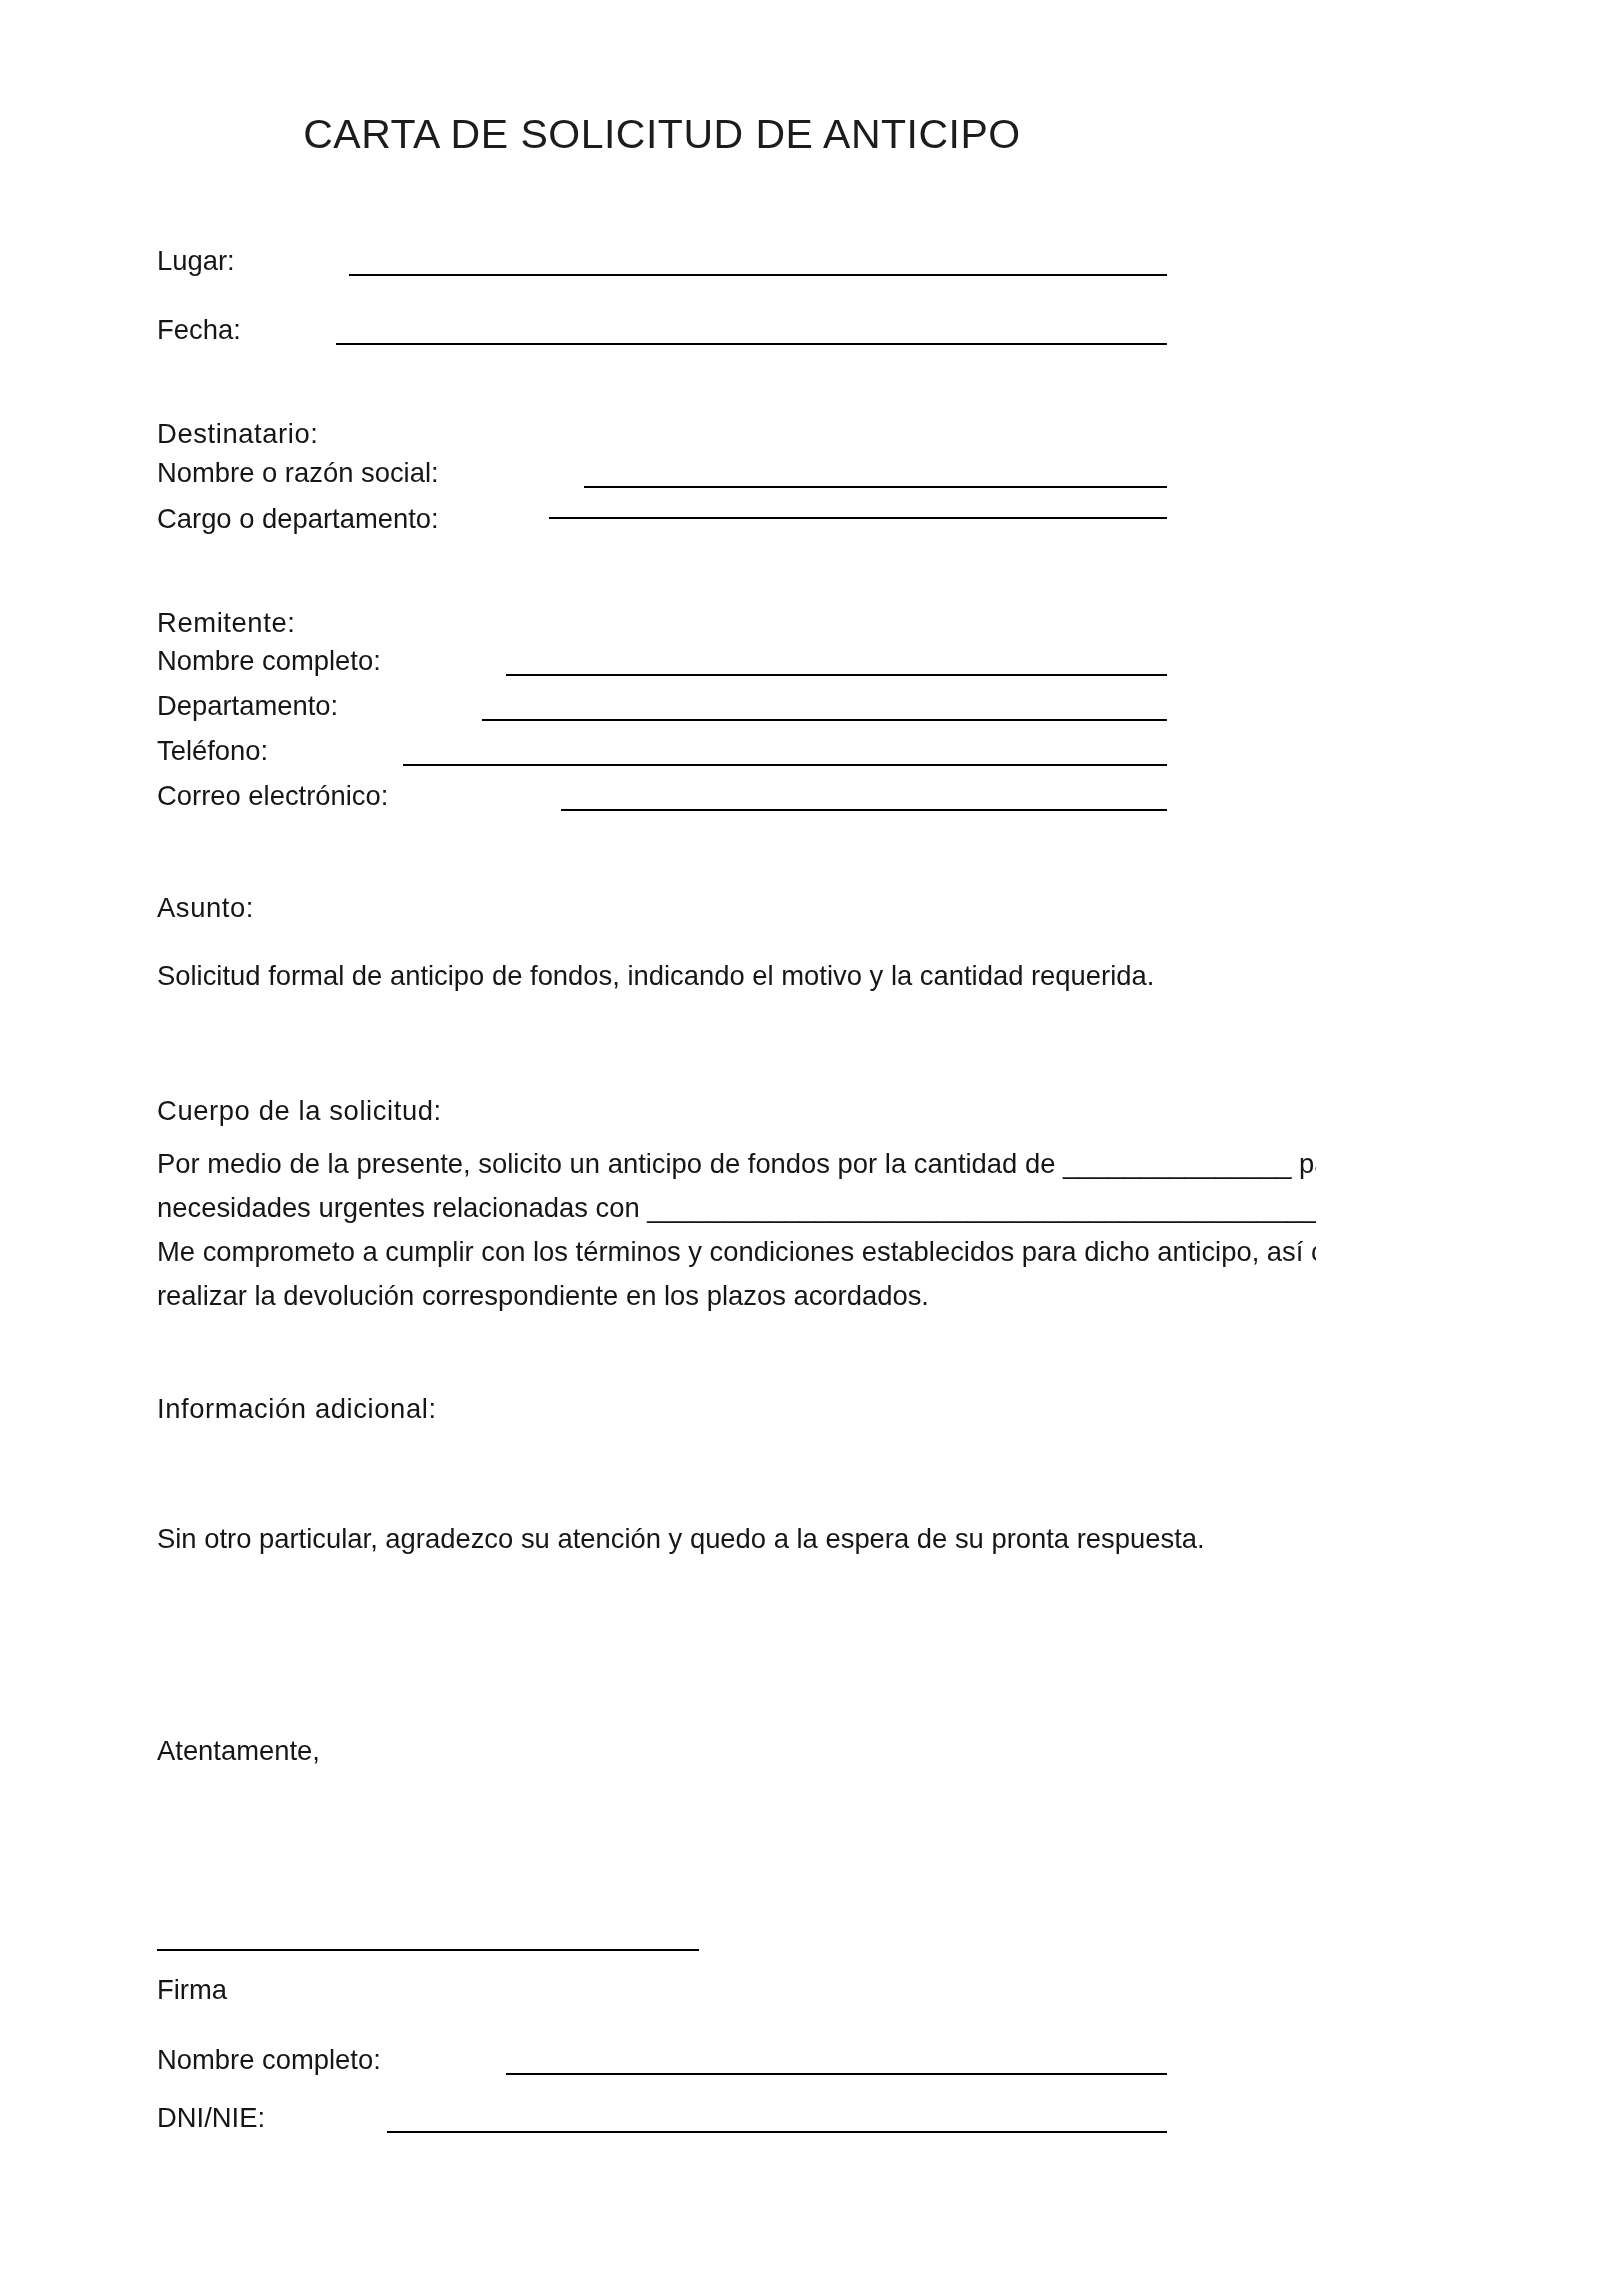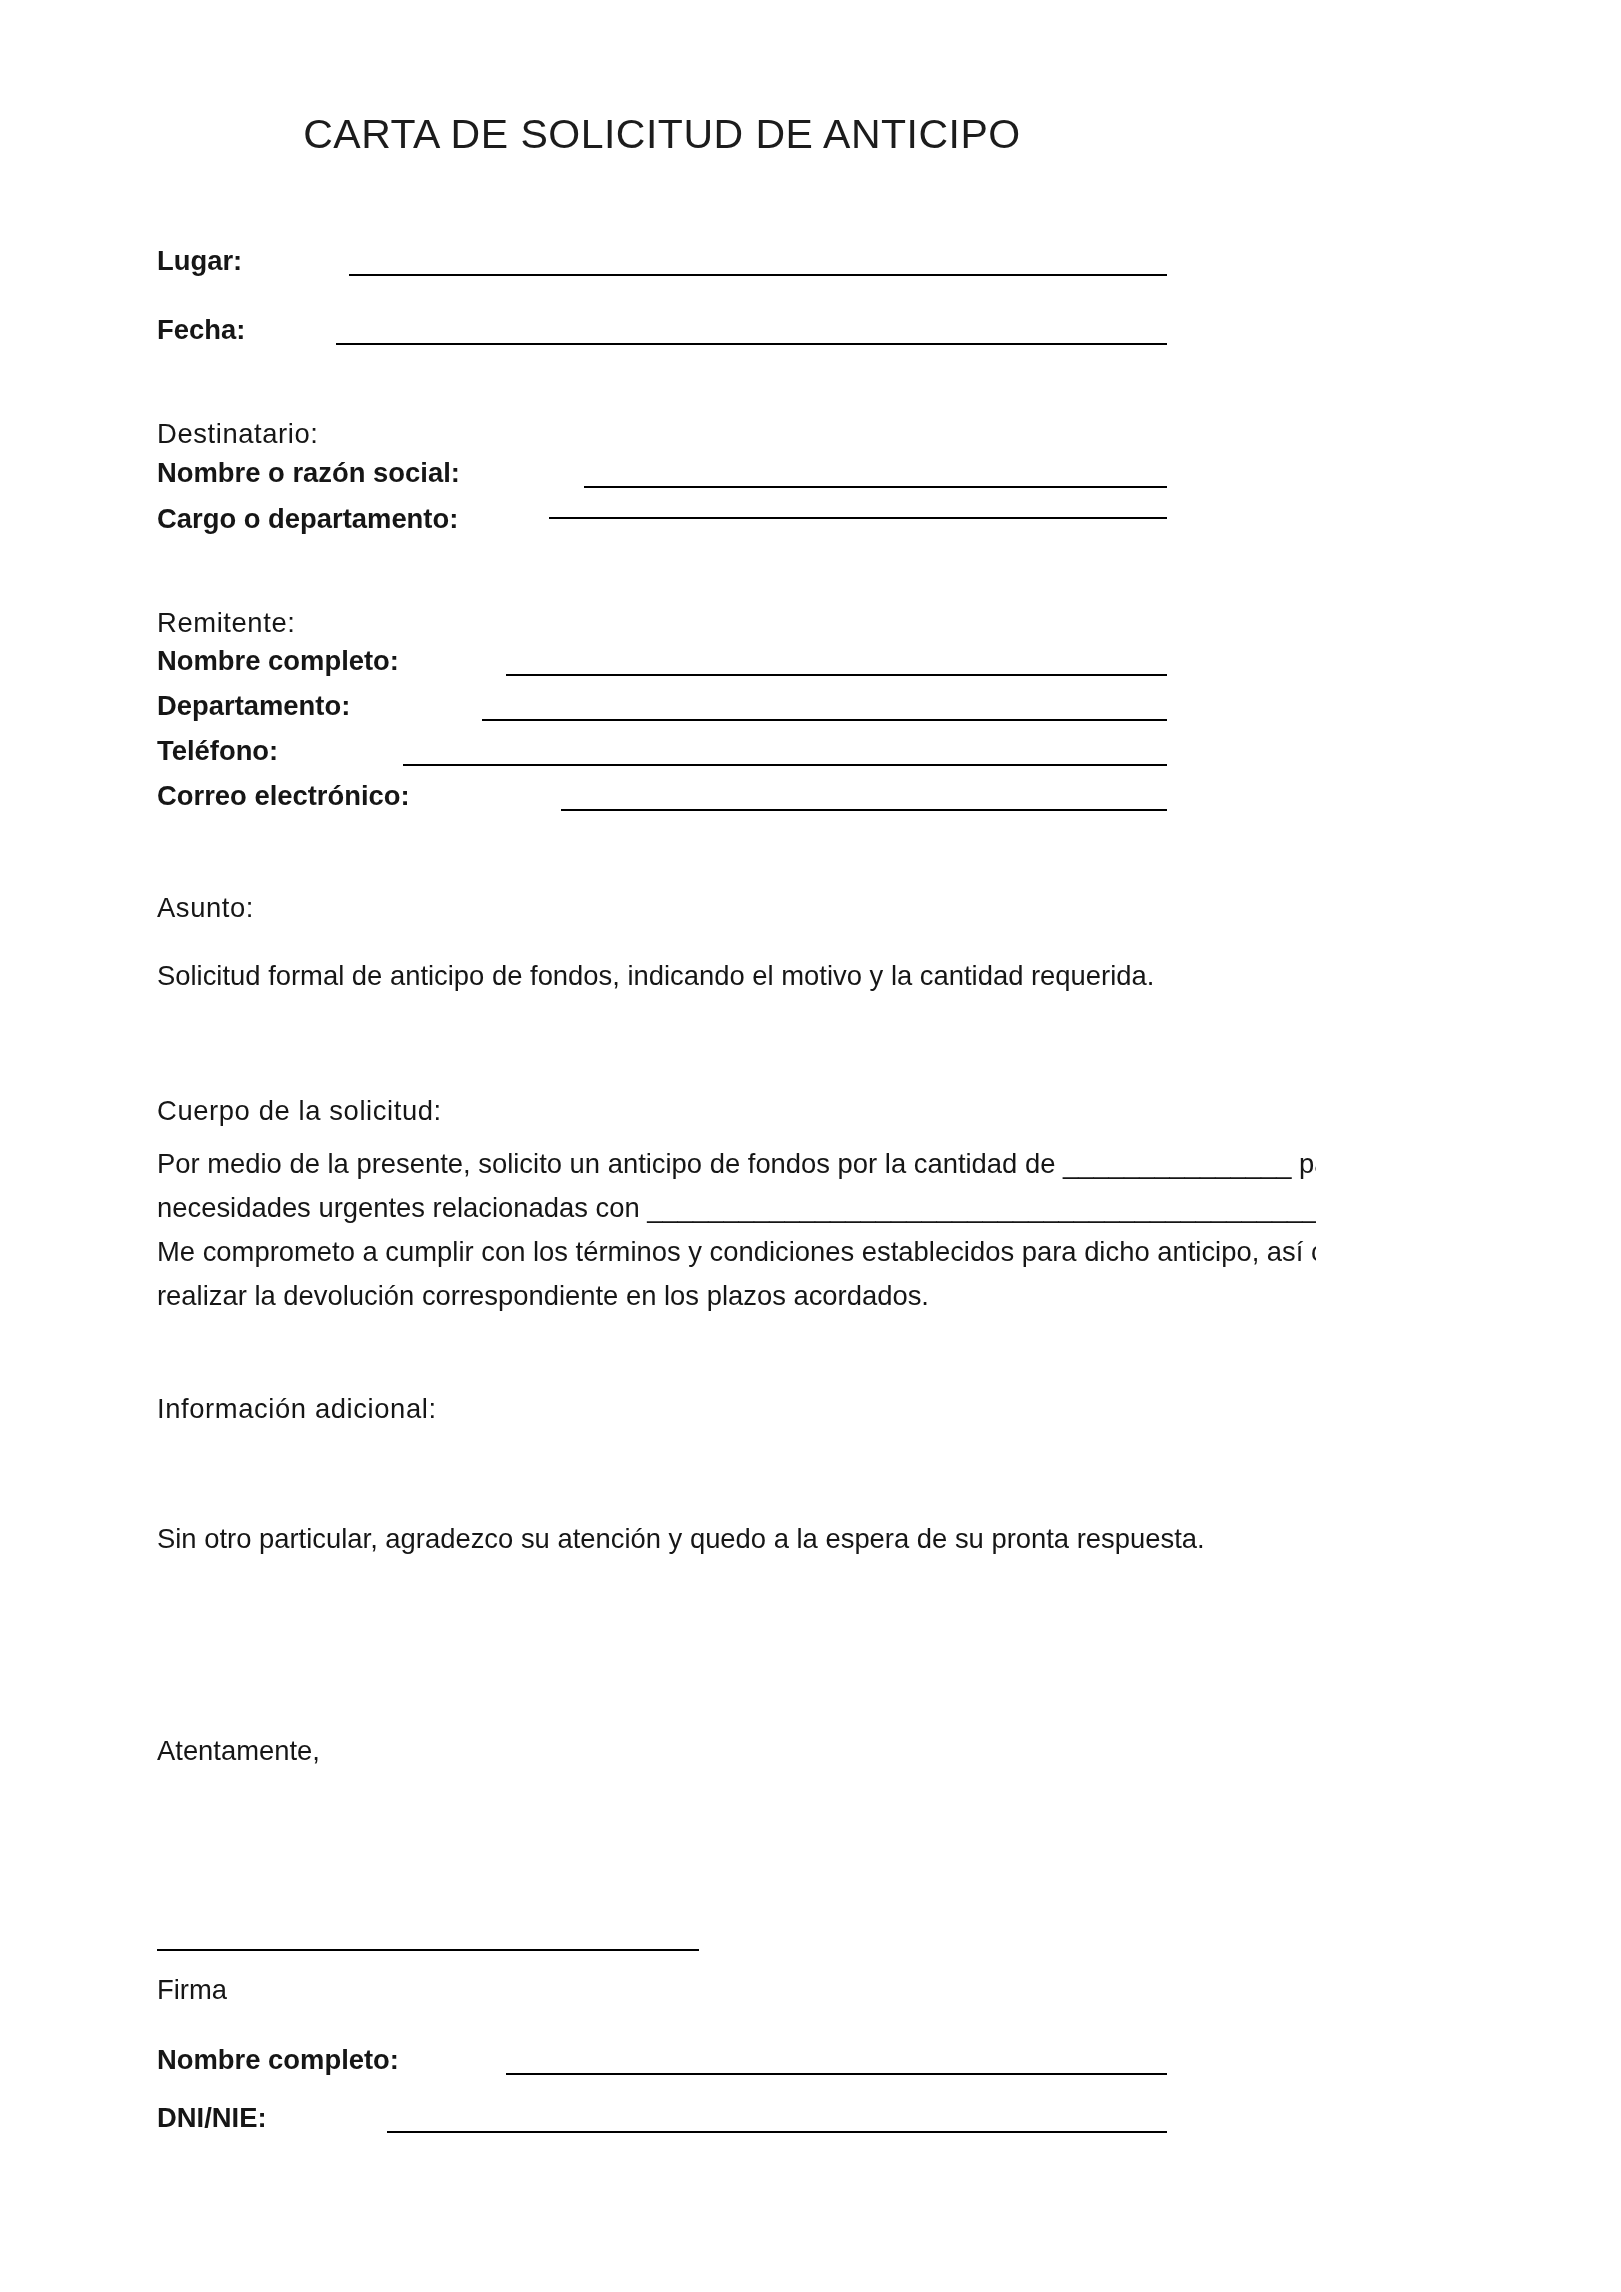--- a/index.html
+++ b/index.html
@@ -28,21 +28,20 @@
     font-size:27.4px;
     line-height:33px;
     letter-spacing:0.6px;
     color:#161616;
   }
   .field-row{
     display:flex;
     align-items:flex-end;
     height:37px;
     font-size:27.4px;
-    font-weight:bold;
   }
   .field-row.tall{height:43px;}
   .field-row .lbl{
     flex:none;
     line-height:35px;
     white-space:nowrap;
   }
   .field-row .blank{
     flex:1;
     border-bottom:2.9px solid #000;

